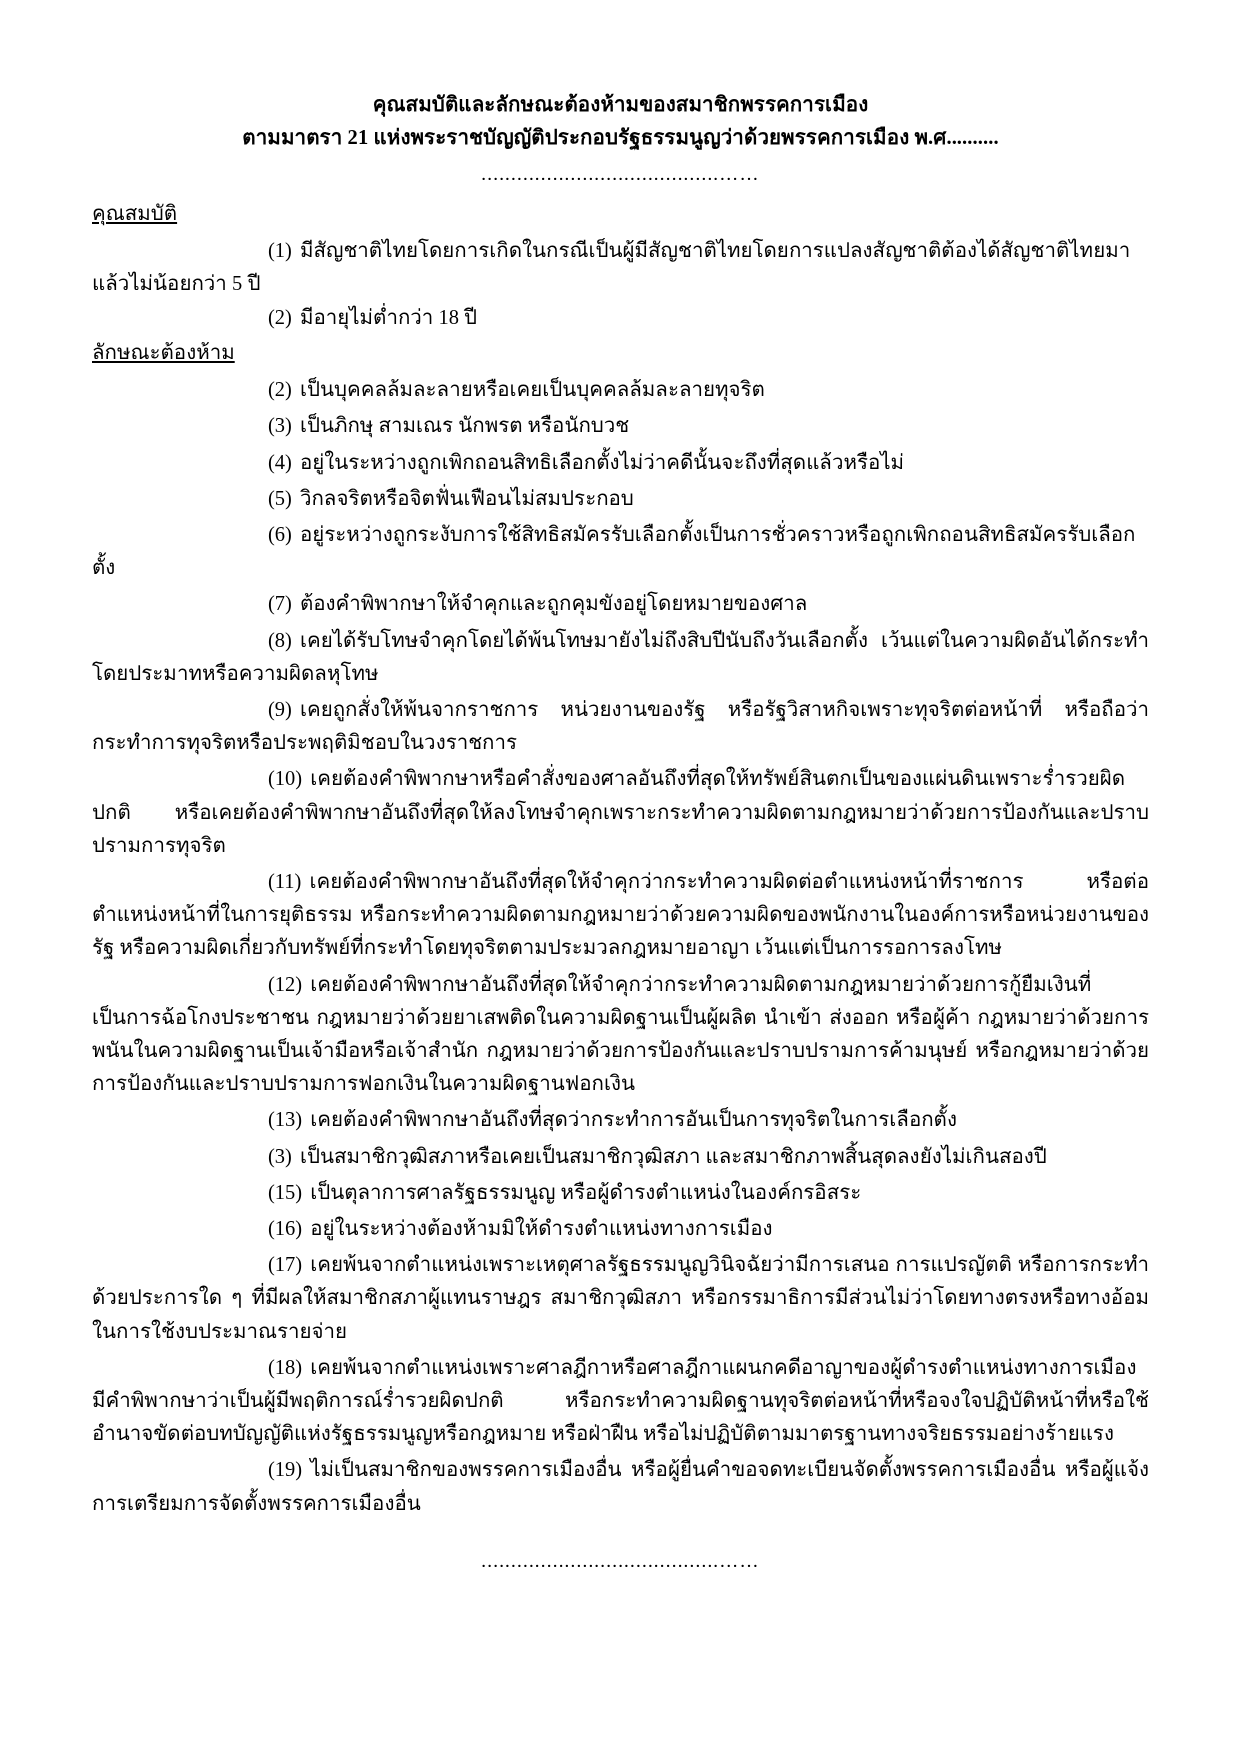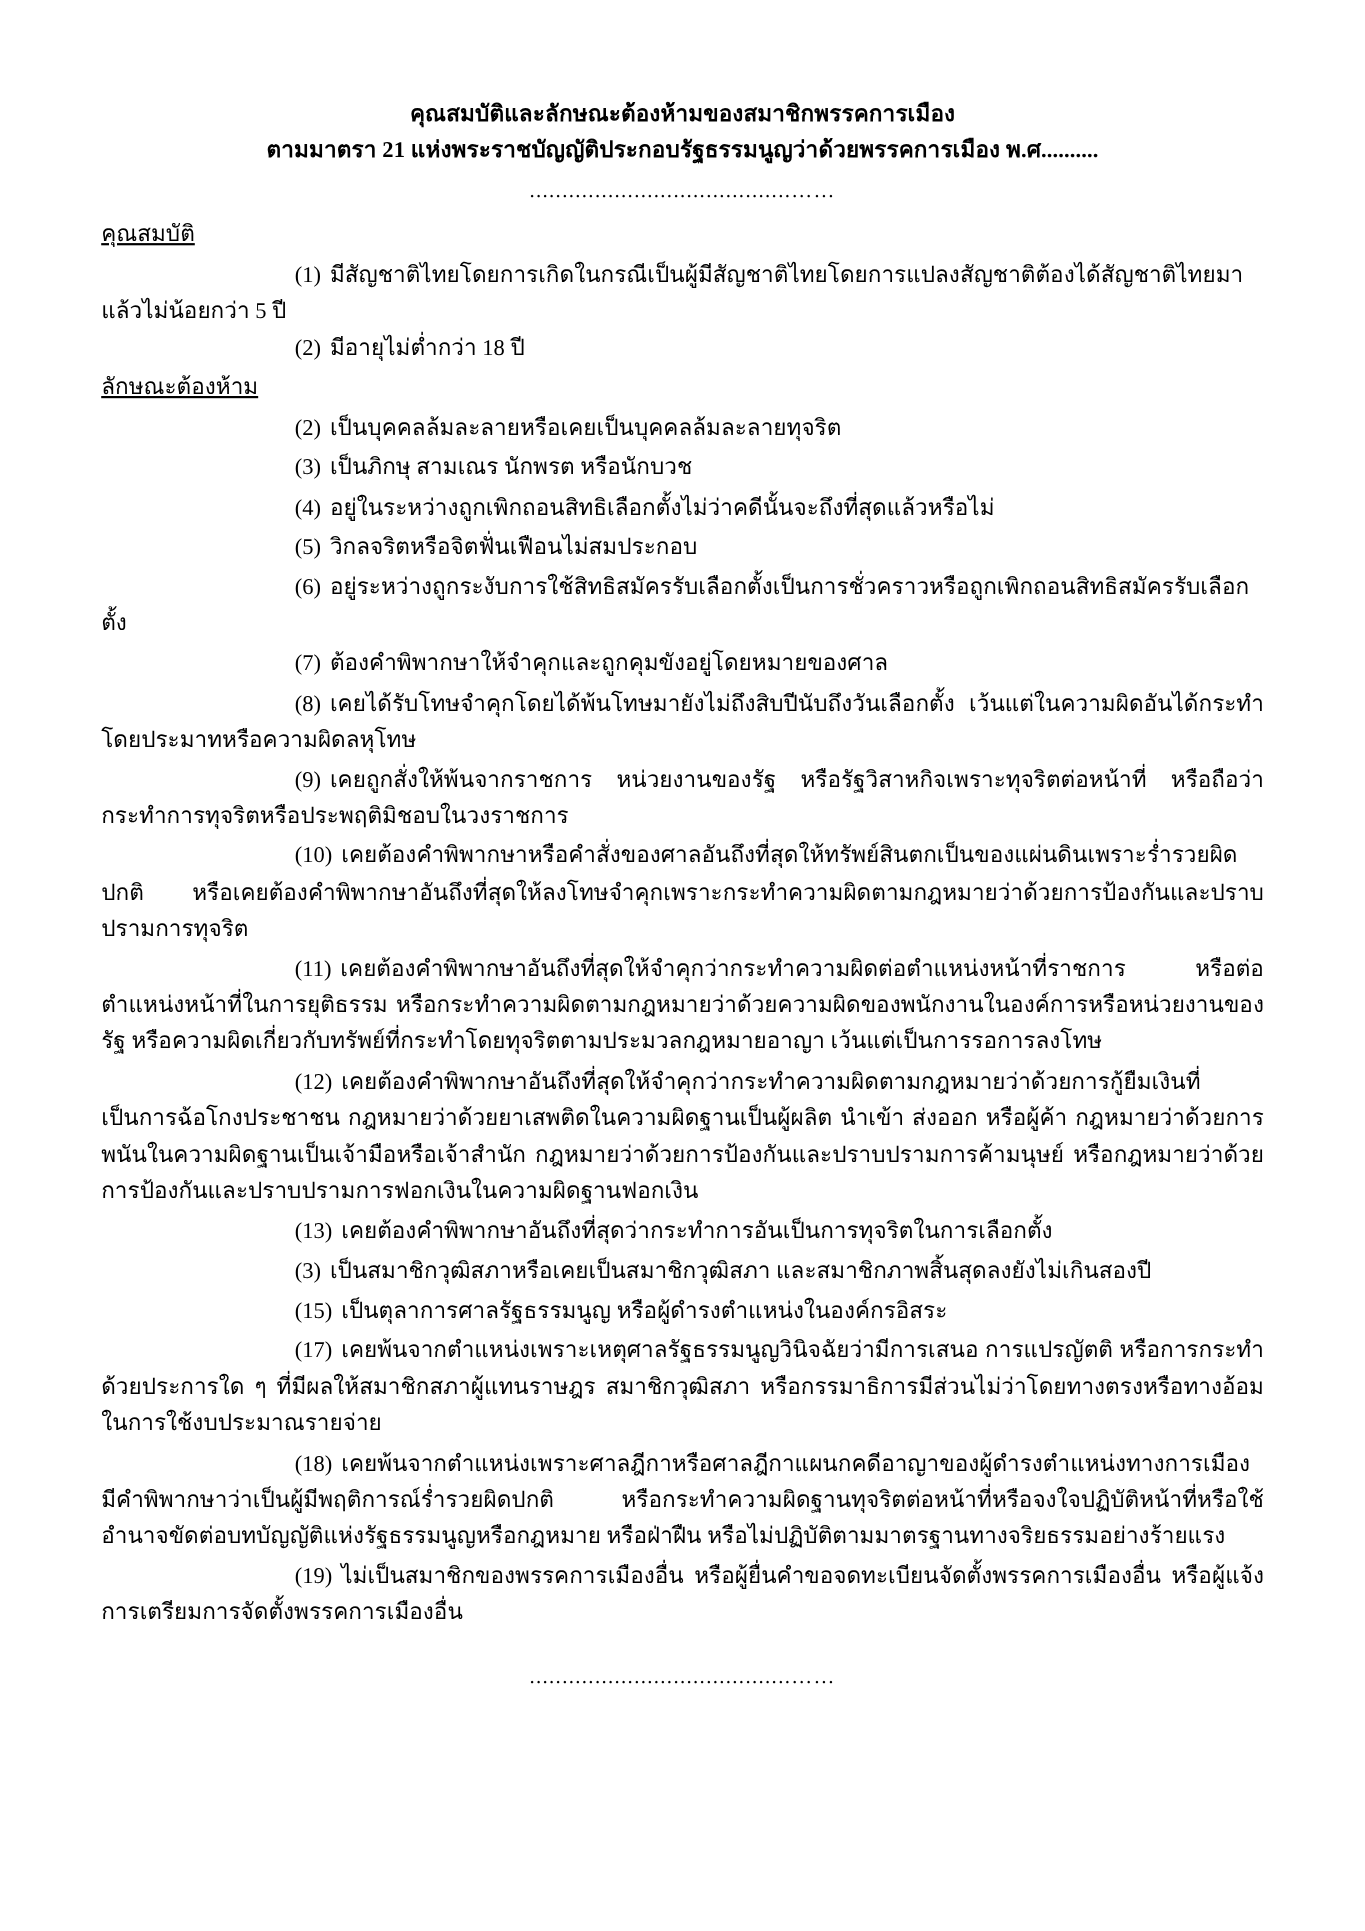--- a/index.html
+++ b/index.html
@@ -104,20 +104,21 @@
       <p class="item"><span class="num">(6)</span><span class="gap"></span><span>อยู่ระหว่างถูกระงับการใช้สิทธิสมัครรับเลือกตั้งเป็นการชั่วคราวหรือถูกเพิกถอนสิทธิสมัครรับเลือกตั้ง</span></p>
       <p class="item"><span class="num">(7)</span><span class="gap"></span><span>ต้องคำพิพากษาให้จำคุกและถูกคุมขังอยู่โดยหมายของศาล</span></p>
       <p class="item para"><span class="num">(8)</span><span class="gap"></span><span>เคยได้รับโทษจำคุกโดยได้พ้นโทษมายังไม่ถึงสิบปีนับถึงวันเลือกตั้ง เว้นแต่ในความผิดอันได้กระทำโดยประมาทหรือความผิดลหุโทษ</span></p>
       <p class="item para"><span class="num">(9)</span><span class="gap"></span><span>เคยถูกสั่งให้พ้นจากราชการ หน่วยงานของรัฐ หรือรัฐวิสาหกิจเพราะทุจริตต่อหน้าที่ หรือถือว่ากระทำการทุจริตหรือประพฤติมิชอบในวงราชการ</span></p>
       <p class="item para"><span class="num">(10)</span><span class="gap"></span><span>เคยต้องคำพิพากษาหรือคำสั่งของศาลอันถึงที่สุดให้ทรัพย์สินตกเป็นของแผ่นดินเพราะร่ำรวยผิดปกติ หรือเคยต้องคำพิพากษาอันถึงที่สุดให้ลงโทษจำคุกเพราะกระทำความผิดตามกฎหมายว่าด้วยการป้องกันและปราบปรามการทุจริต</span></p>
       <p class="item para"><span class="num">(11)</span><span class="gap"></span><span>เคยต้องคำพิพากษาอันถึงที่สุดให้จำคุกว่ากระทำความผิดต่อตำแหน่งหน้าที่ราชการ หรือต่อตำแหน่งหน้าที่ในการยุติธรรม หรือกระทำความผิดตามกฎหมายว่าด้วยความผิดของพนักงานในองค์การหรือหน่วยงานของรัฐ หรือความผิดเกี่ยวกับทรัพย์ที่กระทำโดยทุจริตตามประมวลกฎหมายอาญา เว้นแต่เป็นการรอการลงโทษ</span></p>
       <p class="item para"><span class="num">(12)</span><span class="gap"></span><span>เคยต้องคำพิพากษาอันถึงที่สุดให้จำคุกว่ากระทำความผิดตามกฎหมายว่าด้วยการกู้ยืมเงินที่เป็นการฉ้อโกงประชาชน กฎหมายว่าด้วยยาเสพติดในความผิดฐานเป็นผู้ผลิต นำเข้า ส่งออก หรือผู้ค้า กฎหมายว่าด้วยการพนันในความผิดฐานเป็นเจ้ามือหรือเจ้าสำนัก กฎหมายว่าด้วยการป้องกันและปราบปรามการค้ามนุษย์ หรือกฎหมายว่าด้วยการป้องกันและปราบปรามการฟอกเงินในความผิดฐานฟอกเงิน</span></p>
       <p class="item"><span class="num">(13)</span><span class="gap"></span><span>เคยต้องคำพิพากษาอันถึงที่สุดว่ากระทำการอันเป็นการทุจริตในการเลือกตั้ง</span></p>
       <p class="item"><span class="num">(3)</span><span class="gap"></span><span>เป็นสมาชิกวุฒิสภาหรือเคยเป็นสมาชิกวุฒิสภา และสมาชิกภาพสิ้นสุดลงยังไม่เกินสองปี</span></p>
       <p class="item"><span class="num">(15)</span><span class="gap"></span><span>เป็นตุลาการศาลรัฐธรรมนูญ หรือผู้ดำรงตำแหน่งในองค์กรอิสระ</span></p>
+      <p class="item"><span class="num">(16)</span><span class="gap"></span><span>อยู่ในระหว่างต้องห้ามมิให้ดำรงตำแหน่งทางการเมือง</span></p>
       <p class="item para"><span class="num">(17)</span><span class="gap"></span><span>เคยพ้นจากตำแหน่งเพราะเหตุศาลรัฐธรรมนูญวินิจฉัยว่ามีการเสนอ การแปรญัตติ หรือการกระทำด้วยประการใด ๆ ที่มีผลให้สมาชิกสภาผู้แทนราษฎร สมาชิกวุฒิสภา หรือกรรมาธิการมีส่วนไม่ว่าโดยทางตรงหรือทางอ้อมในการใช้งบประมาณรายจ่าย</span></p>
       <p class="item para"><span class="num">(18)</span><span class="gap"></span><span>เคยพ้นจากตำแหน่งเพราะศาลฎีกาหรือศาลฎีกาแผนกคดีอาญาของผู้ดำรงตำแหน่งทางการเมืองมีคำพิพากษาว่าเป็นผู้มีพฤติการณ์ร่ำรวยผิดปกติ หรือกระทำความผิดฐานทุจริตต่อหน้าที่หรือจงใจปฏิบัติหน้าที่หรือใช้อำนาจขัดต่อบทบัญญัติแห่งรัฐธรรมนูญหรือกฎหมาย หรือฝ่าฝืน หรือไม่ปฏิบัติตามมาตรฐานทางจริยธรรมอย่างร้ายแรง</span></p>
       <p class="item para"><span class="num">(19)</span><span class="gap"></span><span>ไม่เป็นสมาชิกของพรรคการเมืองอื่น หรือผู้ยื่นคำขอจดทะเบียนจัดตั้งพรรคการเมืองอื่น หรือผู้แจ้งการเตรียมการจัดตั้งพรรคการเมืองอื่น</span></p>
     </div>
   </div>
 
   <div class="bottom-dots">........................................……</div>
 
 </div>
 

